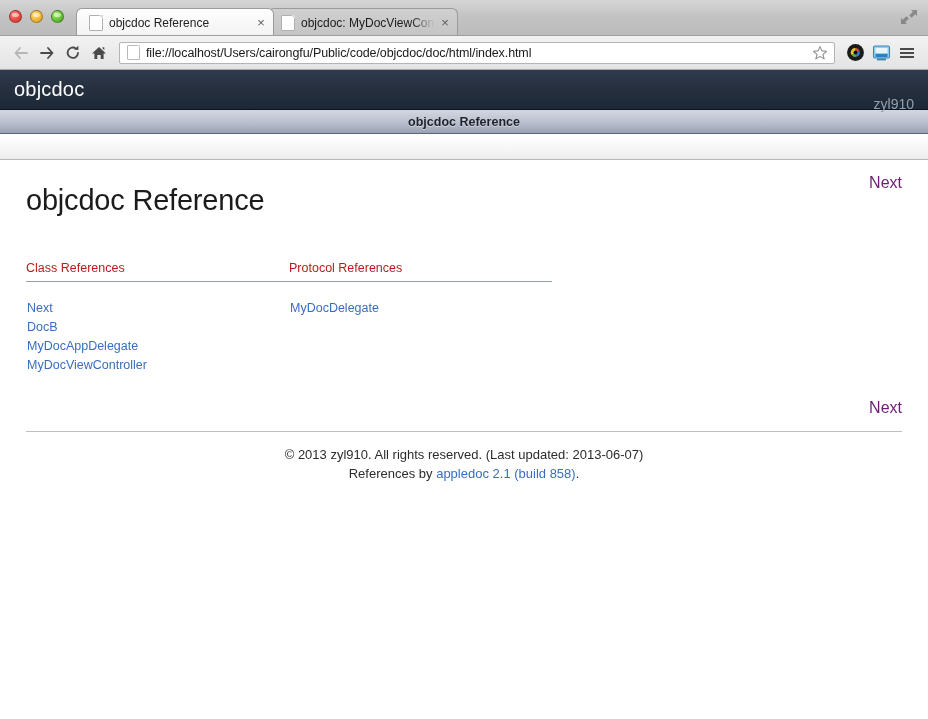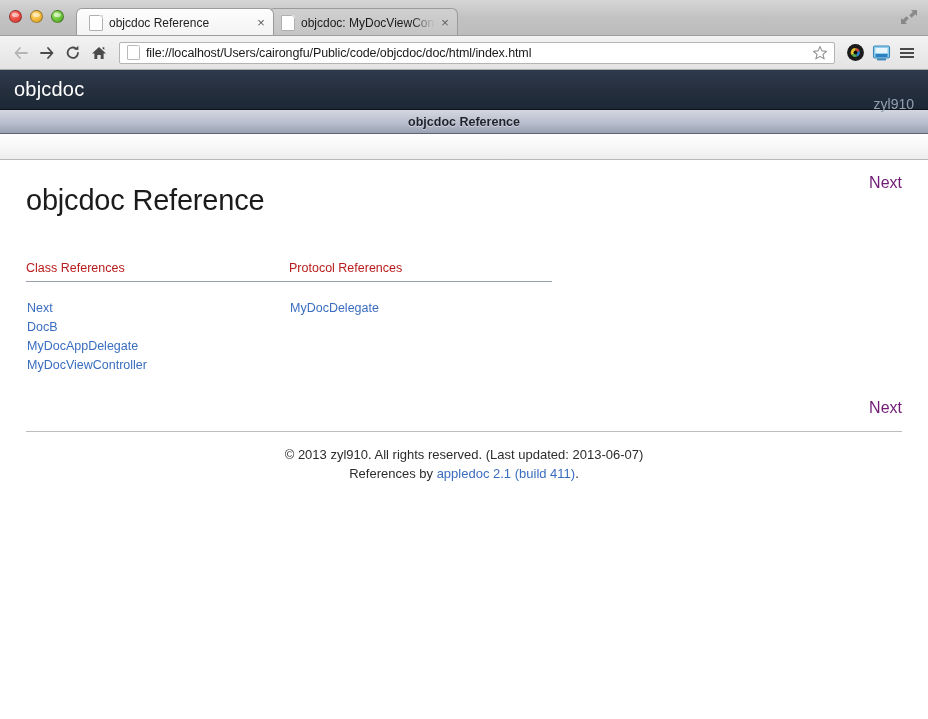--- a/index.html
+++ b/index.html
@@ -500,18 +500,18 @@
       </table>
 
       <div class="bottom-nav">
         <a class="nav-next" href="#">Next</a>
       </div>
 
       <hr class="footer-rule">
 
       <div class="footer">
         <div>© 2013 zyl910. All rights reserved. (Last updated: 2013-06-07)</div>
-        <div><span>References by </span><a href="#">appledoc 2.1 (build 411)</a><span>.</span></div>
+        <div><span>References by </span><a href="#">appledoc 2.1 (build 858)</a><span>.</span></div>
       </div>
 
     </div>
   </div>
 </div>
 
 </body></html>

